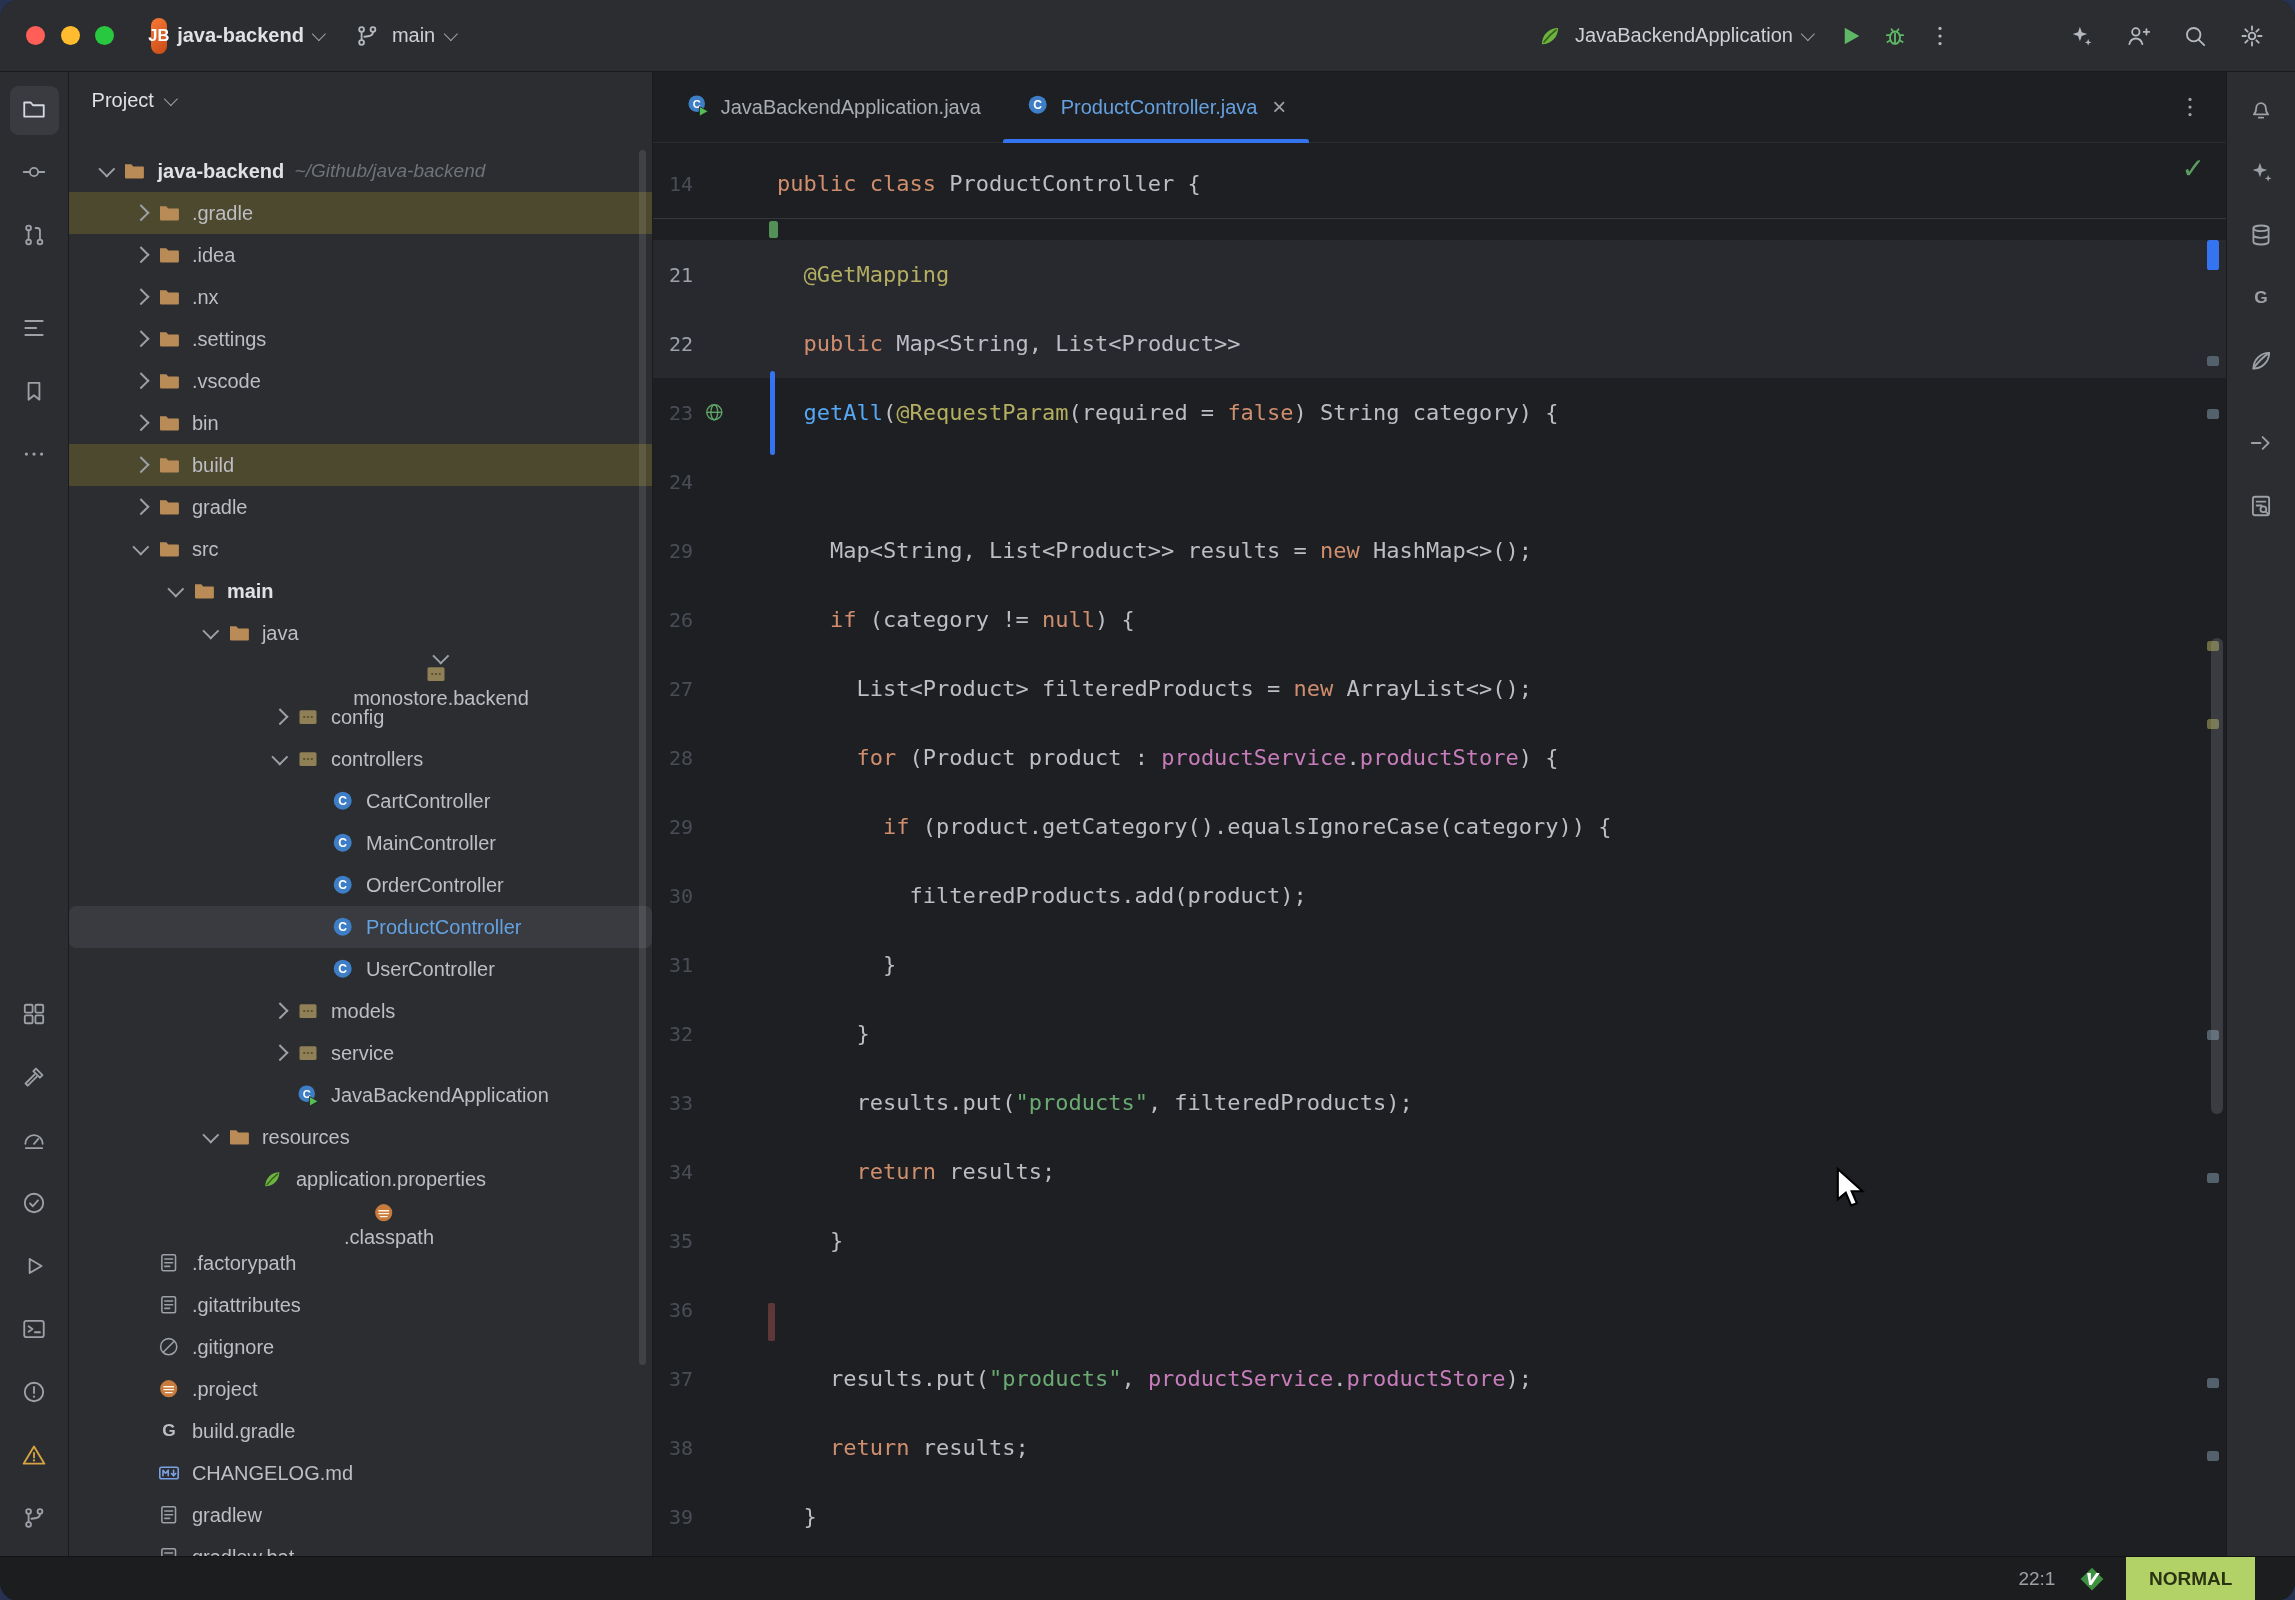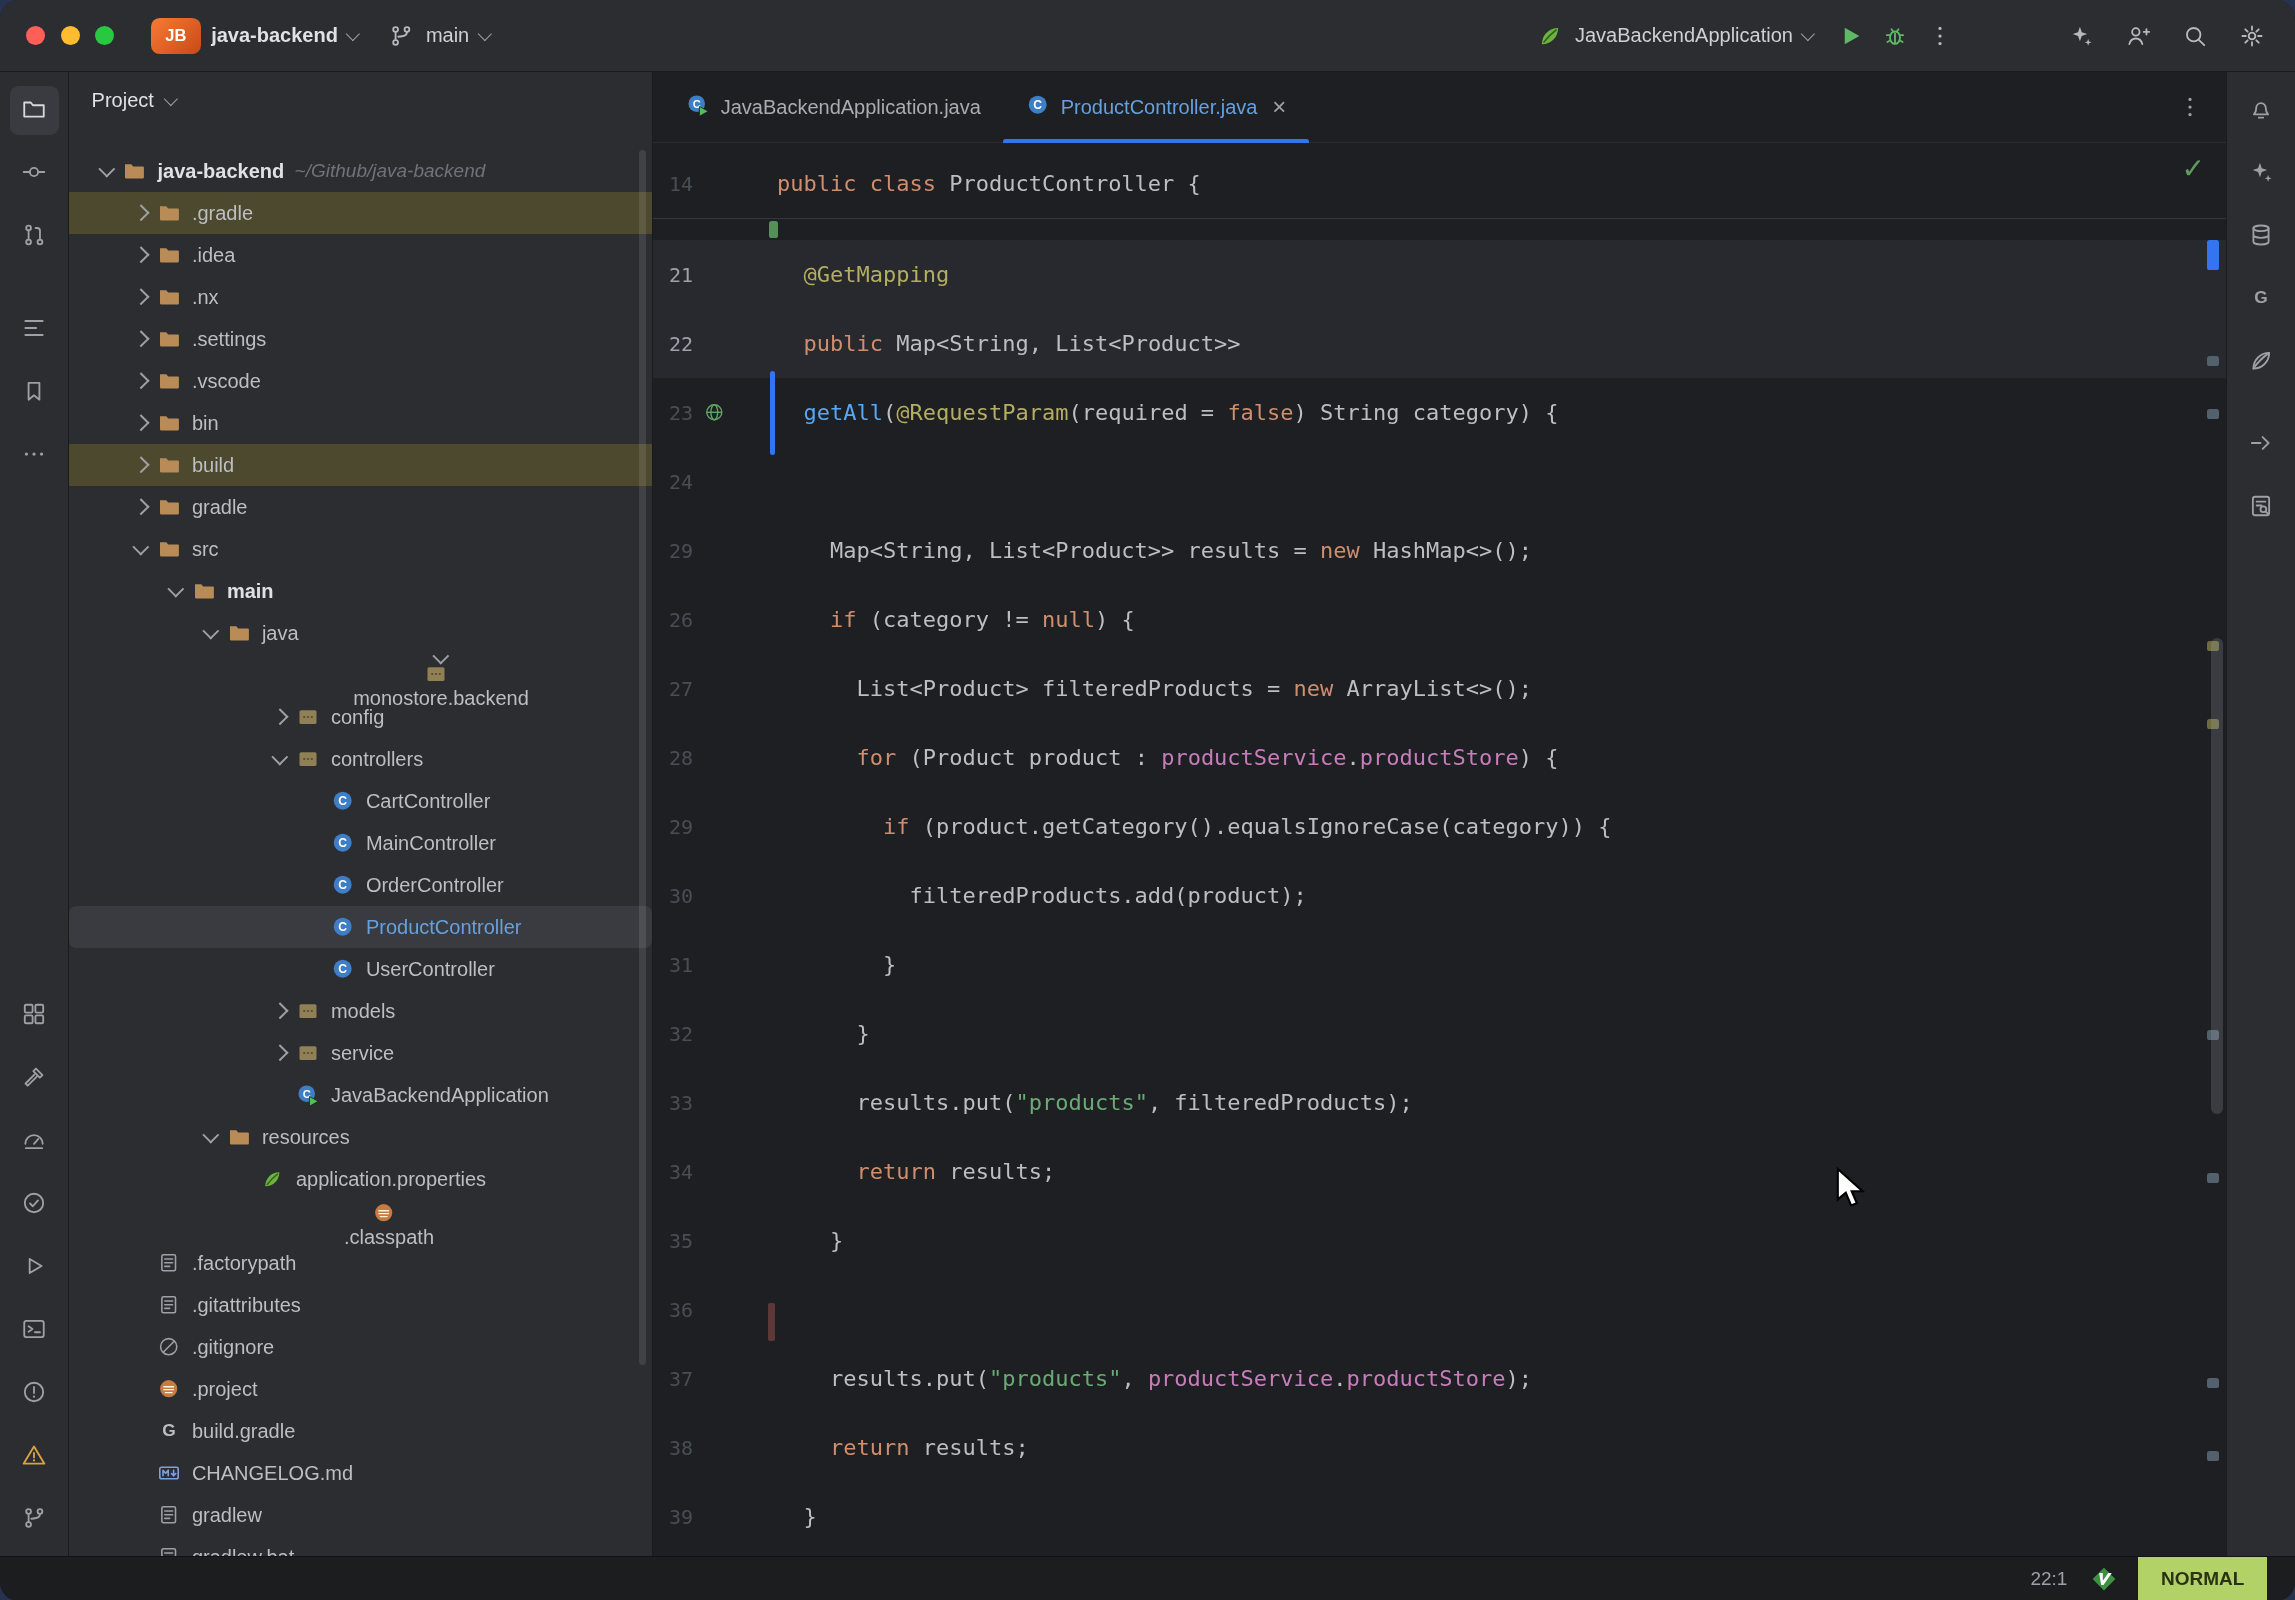--- a/index.html
+++ b/index.html
@@ -5,21 +5,21 @@
   html,body{margin:0;padding:0;width:2295px;height:1601px;overflow:hidden;font-family:"Liberation Sans",sans-serif;}
   .desktop{position:relative;width:2295px;height:1601px;background:#26324F;}
   .window{position:absolute;inset:0;background:#1E1F22;border-radius:19px;overflow:hidden;display:flex;flex-direction:column;}
 
   
   .titlebar{height:71px;flex:0 0 71px;background:#2B2D30;border-bottom:0.9px solid #1A1B1D;display:flex;align-items:center;}
   .traffic{display:flex;gap:15.6px;padding:0 22.6px 0 26px;}
   .tl{width:19px;height:19px;border-radius:50%;}
   .tl.red{background:#FF5F57}.tl.yellow{background:#FEBC2E}.tl.green{background:#28C840}
   .widget{display:flex;align-items:center;gap:10.4px;padding:7px 14px;border-radius:8.7px;color:#CED0D6;font-size:20px;cursor:pointer;}
-  .jb-badge{width:50px;height:36px;border-radius:8.7px;background:linear-gradient(135deg,#F97A35,#C74A16);color:#fff;font-weight:bold;font-size:16.5px;display:flex;align-items:center;justify-content:center;}
+  .jb-badge{width:16px;height:36px;border-radius:8.7px;background:linear-gradient(135deg,#F97A35,#C74A16);color:#fff;font-weight:bold;font-size:16.5px;display:flex;align-items:center;justify-content:center;}
   .w-label.strong{font-weight:bold;color:#DFE1E5;}
   .t-spacer{flex:1}
   .t-gap{width:96px}
   .tb-icon{width:45px;height:45px;display:flex;align-items:center;justify-content:center;color:#B4B8BF;border-radius:8.7px;cursor:pointer;}
   .tb-icon.green-ic{color:#5FB865}
   .tb-right{display:flex;gap:12px;padding-right:21px;}
   .chev{display:inline-block;width:9.6px;height:9.6px;border-right:2.1px solid #9DA0A6;border-bottom:2.1px solid #9DA0A6;transform:rotate(45deg);margin-top:-4.3px;}
   .chev.right{transform:rotate(-45deg);margin-top:0;}
   .chev.sm{width:8.7px;height:8.7px;border-width:1.9px;}
 
@@ -69,21 +69,21 @@
   .ct{position:relative;white-space:pre;font-size:22px;color:#BCBEC4;padding-left:42px;}
   .cline.caret .ct::before{content:'';position:absolute;left:35px;top:-29.5px;bottom:-29.5px;width:5.2px;border-radius:2.6px;background:#3574F0;}
   .cline.caret{position:relative;}
   .delmark{position:absolute;left:33px;top:-7px;width:7px;height:38px;background:#5E3838;border-radius:1.7px;}
   .tk-k{color:#CF8E6D}.tk-a{color:#B3AE60}.tk-s{color:#6AAB73}.tk-f{color:#C77DBB}.tk-m{color:#56A8F5}.tk-p{color:#BCBEC4}
   .ok-check{position:absolute;top:80px;right:21px;color:#5C9C5E;font-size:28px;}
   .editor-scrollbar{position:absolute;right:2.6px;top:566px;width:12px;height:476px;background:rgba(171,178,191,.20);border-radius:6px;}
   .stripe-mark{position:absolute;right:7px;width:12px;border-radius:2.6px;}
 
   
-  .statusbar{height:45px;flex:0 0 45px;background:#1B1D1F;border-top:0.9px solid #121315;display:flex;align-items:center;color:#9DA0A6;font-size:19px;padding-right:28px;box-sizing:border-box;}
+  .statusbar{height:45px;flex:0 0 45px;background:#1B1D1F;border-top:0.9px solid #121315;display:flex;align-items:center;color:#9DA0A6;font-size:19px;padding-right:40px;box-sizing:border-box;}
   .sb-caret{margin-right:24px;cursor:pointer;}
   .vim-badge-icon{margin-right:21px;display:flex;align-items:center;}
   .mode-badge{height:100%;display:flex;align-items:center;padding:0 22.6px;background:#B2D267;color:#2B3313;font-weight:bold;font-size:19px;cursor:pointer;}
 
   .mouse-cursor{position:absolute;left:1834px;top:1167px;z-index:50;pointer-events:none;}
 </style>
 </head>
 <body>
 
 <div class="desktop">

